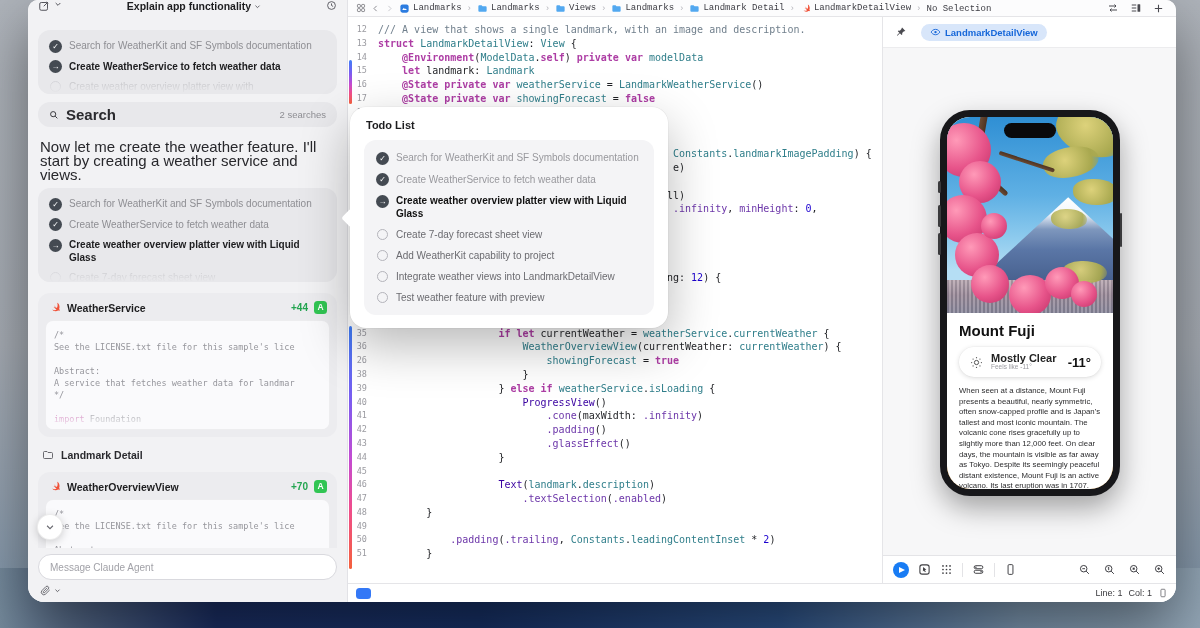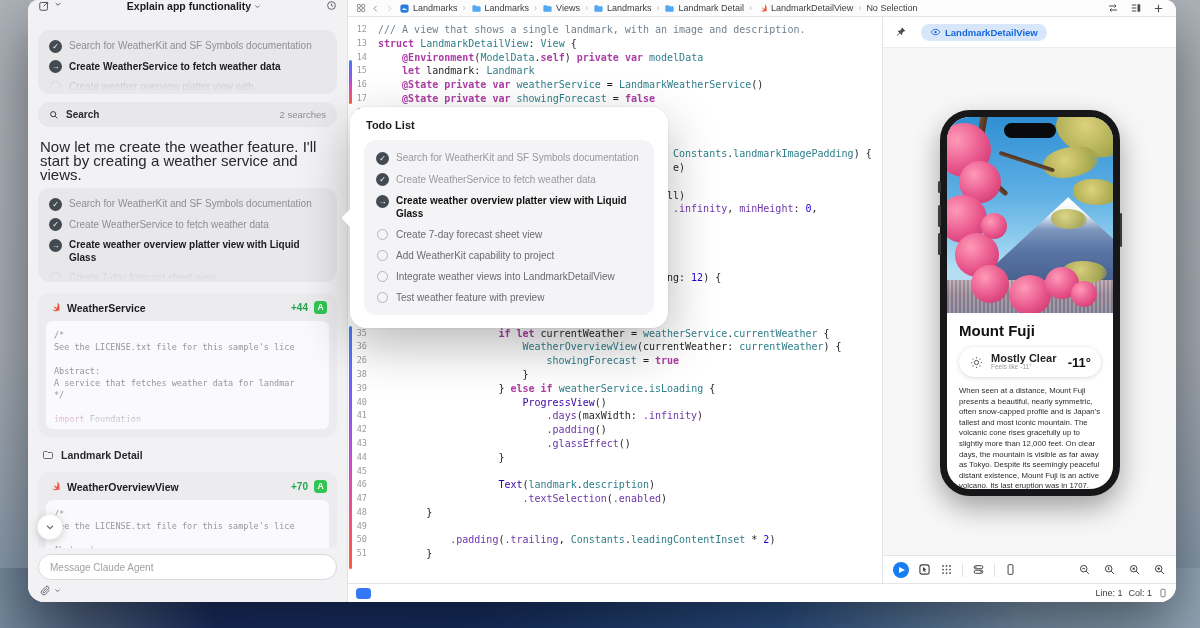--- a/index.html
+++ b/index.html
@@ -35,21 +35,21 @@
   .ticon { width:13px; height:13px; flex:none; border-radius:50%; font-size:8px; line-height:13px;
     text-align:center; color:#fff; margin-top:0.5px; }
   .ticon.done, .ticon.active { background:#444a52; }
   .ticon.open { background:transparent; border:1.4px solid #b4b4bb; width:11px; height:11px; margin:1px; }
   .tlabel { font-size:10px; line-height:13px; color:#8e8e93; }
   .trow.active .tlabel { color:#1d1d1f; font-weight:700; }
   .trow.fad { opacity:.55; }
 
   .search-card { display:flex; align-items:center; gap:7px; background:#e8e8eb; border-radius:12px;
     height:25px; padding:0 11px; margin-top:8px; }
-  .search-label { font-size:10px; font-weight:700; color:#2a2a2e; }
+  .search-label { font-size:15px; font-weight:700; color:#2a2a2e; }
   .search-meta { margin-left:auto; font-size:9.5px; color:#8e8e93; }
 
   .assistant-msg { font-size:15px; line-height:14px; color:#28282c; margin:13px 2px 4px; }
 
   .filecard { background:#ececef; border-radius:12px; margin-top:11px; padding:6px 7px 7px; }
   .fc-head { display:flex; align-items:center; gap:6px; padding:2px 3px 6px; }
   .fc-name { font-size:10.5px; font-weight:700; color:#1d1d1f; }
   .fc-diff { margin-left:auto; font-size:10px; font-weight:700; color:#23a550; }
   .fc-badge { width:13px; height:13px; background:#31c553; color:#fff; border-radius:3.5px;
     font-size:8.5px; font-weight:700; text-align:center; line-height:13px; }
@@ -331,21 +331,21 @@
         <span class="icon">
           <svg width="9" height="9" viewBox="0 0 24 24" fill="none" stroke="#8a8a90" stroke-width="2.6">
               <path d="M15 5l-7 7 7 7"></path>
             </svg>
         </span>
         <span class="icon">
           <svg width="9" height="9" viewBox="0 0 24 24" fill="none" stroke="#c9c9ce" stroke-width="2.6">
               <path d="M9 5l7 7-7 7"></path>
             </svg>
         </span>
-        <span id="crumbs" style="display:inline-flex;align-items:flex-start;gap:4px;">
+        <span id="crumbs" style="display:inline-flex;align-items:flex-end;gap:4px;font-family:Liberation Mono, monospace;">
             <span class="bseg">
               <span class="bico">
                 <svg width="11" height="11" viewBox="0 0 24 24">
                   <rect x="3" y="3" width="18" height="18" rx="4.5" fill="#2c7ce0"></rect>
                   <path d="M7 15.5l3.5-5 2.5 3.3 1.6-1.8 2.4 3.5H7z" fill="#fff"></path>
                 </svg>
               </span>
               <span>Landmarks</span>
             </span>
             <span class="bsep">›</span>
@@ -445,21 +445,21 @@
               <div class="cl"><span class="ln">30</span><span class="ct"><span>                                                </span><span class="t-pl">ng: </span><span class="t-n2">12</span><span class="t-pl">) {</span></span></div>
               <div class="cl"><span class="ln">31</span><span class="ct"><span></span></span></div>
               <div class="cl"><span class="ln">32</span><span class="ct"><span></span></span></div>
               <div class="cl"><span class="ln">33</span><span class="ct"><span></span></span></div>
               <div class="cl"><span class="ln">35</span><span class="ct"><span>                    </span><span class="t-k">if</span><span class="t-pl"> </span><span class="t-k">let</span><span class="t-pl"> currentWeather = </span><span class="t-tv">weatherService</span><span class="t-pl">.</span><span class="t-tv">currentWeather</span><span class="t-pl"> {</span></span></div>
               <div class="cl"><span class="ln">36</span><span class="ct"><span>                        </span><span class="t-tp">WeatherOverviewView</span><span class="t-pl">(currentWeather: </span><span class="t-tv">currentWeather</span><span class="t-pl">) {</span></span></div>
               <div class="cl"><span class="ln">26</span><span class="ct"><span>                            </span><span class="t-tv">showingForecast</span><span class="t-pl"> = </span><span class="t-k">true</span></span></div>
               <div class="cl"><span class="ln">38</span><span class="ct"><span>                        </span><span class="t-pl">}</span></span></div>
               <div class="cl"><span class="ln">39</span><span class="ct"><span>                    </span><span class="t-pl">} </span><span class="t-k">else</span><span class="t-pl"> </span><span class="t-k">if</span><span class="t-pl"> </span><span class="t-tv">weatherService</span><span class="t-pl">.</span><span class="t-tv">isLoading</span><span class="t-pl"> {</span></span></div>
               <div class="cl"><span class="ln">40</span><span class="ct"><span>                        </span><span class="t-fw">ProgressView</span><span class="t-pl">()</span></span></div>
-              <div class="cl"><span class="ln">41</span><span class="ct"><span>                            </span><span class="t-m">.days</span><span class="t-pl">(maxWidth: </span><span class="t-m">.infinity</span><span class="t-pl">)</span></span></div>
+              <div class="cl"><span class="ln">41</span><span class="ct"><span>                            </span><span class="t-m">.cone</span><span class="t-pl">(maxWidth: </span><span class="t-m">.infinity</span><span class="t-pl">)</span></span></div>
               <div class="cl"><span class="ln">42</span><span class="ct"><span>                            </span><span class="t-m">.padding</span><span class="t-pl">()</span></span></div>
               <div class="cl"><span class="ln">43</span><span class="ct"><span>                            </span><span class="t-m">.glassEffect</span><span class="t-pl">()</span></span></div>
               <div class="cl"><span class="ln">44</span><span class="ct"><span>                    </span><span class="t-pl">}</span></span></div>
               <div class="cl"><span class="ln">45</span><span class="ct"><span></span></span></div>
               <div class="cl"><span class="ln">46</span><span class="ct"><span>                    </span><span class="t-fw">Text</span><span class="t-pl">(</span><span class="t-tv">landmark</span><span class="t-pl">.</span><span class="t-tv">description</span><span class="t-pl">)</span></span></div>
               <div class="cl"><span class="ln">47</span><span class="ct"><span>                        </span><span class="t-m">.textSelection</span><span class="t-pl">(</span><span class="t-m">.enabled</span><span class="t-pl">)</span></span></div>
               <div class="cl"><span class="ln">48</span><span class="ct"><span>        </span><span class="t-pl">}</span></span></div>
               <div class="cl"><span class="ln">49</span></div>
               <div class="cl"><span class="ln">50</span><span class="ct"><span>            </span><span class="t-m">.padding</span><span class="t-pl">(</span><span class="t-m">.trailing</span><span class="t-pl">, </span><span class="t-tp">Constants</span><span class="t-pl">.</span><span class="t-tp">leadingContentInset</span><span class="t-pl"> * </span><span class="t-n2">2</span><span class="t-pl">)</span></span></div>
               <div class="cl"><span class="ln">51</span><span class="ct"><span>        </span><span class="t-pl">}</span></span></div>

